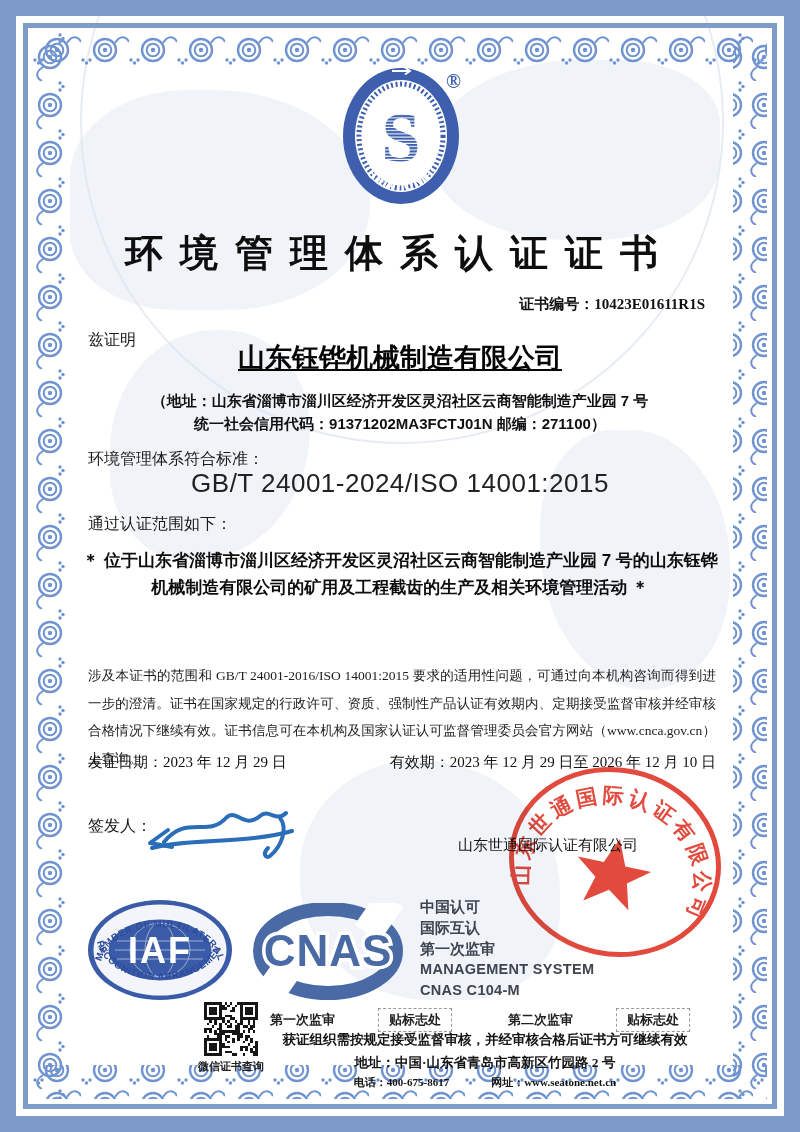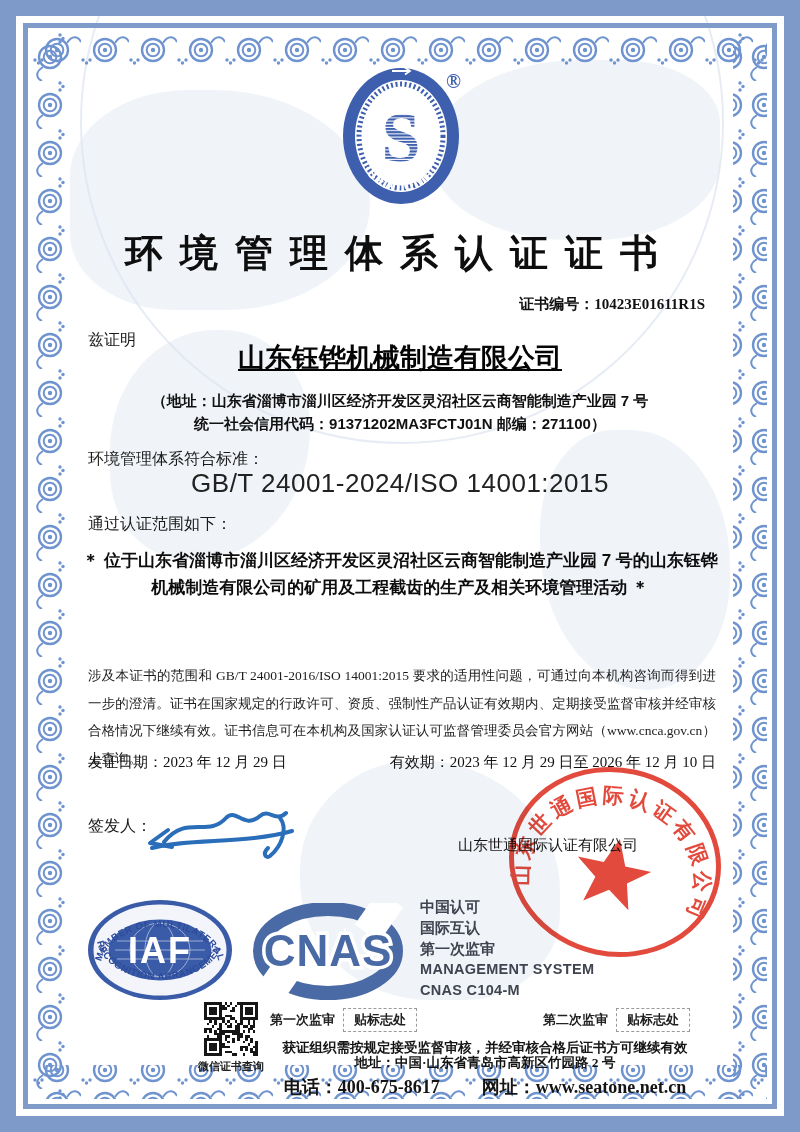--- a/index.html
+++ b/index.html
@@ -44,25 +44,25 @@
   .accr-text .cn{font-size:15px;line-height:21px;font-weight:600;}
   .accr-text .en{font-size:14.5px;line-height:21px;font-weight:bold;letter-spacing:.3px;}
   
   #qr{left:204px;top:1002px;width:54px;height:54px;display:grid;
       grid-template-columns:repeat(21,1fr);grid-template-rows:repeat(21,1fr);background:#fff;}
   #qr div{background:transparent;} #qr div.f{background:#161616;}
   .qr-label{left:192px;top:1059px;width:78px;text-align:center;font-size:11px;font-weight:bold;color:#222;}
   .audit-row{left:270px;top:1008px;width:420px;display:flex;justify-content:space-between;align-items:center;}
   .audit-group{display:flex;align-items:center;gap:8px;text-align:center;}
   .audit-label{font-size:13px;font-weight:bold;color:#222;}
-  .audit-box{font-size:13px;font-weight:bold;color:#222;border:1px dashed #9a9a9a;padding:2px 10px;}
+  .audit-box{font-size:13px;font-weight:bold;color:#222;border:1px dashed #9a9a9a;padding:2px 10px;margin-left:35px;}
   .foot-line{left:250px;width:470px;text-align:center;font-weight:bold;color:#141414;}
-  .note{top:1031px;font-size:13.5px;margin-top:8px;}
+  .note{top:1031px;font-size:13.5px;}
   .faddr{top:1054px;font-size:13.5px;}
-  .fcontact{top:1075px;font-size:18px;display:flex;justify-content:center;gap:42px;}
+  .fcontact{top:1075px;font-size:11px;display:flex;justify-content:center;gap:42px;}
 </style>
 </head>
 <body>
 
 <div id="cert">
 
   <div class="abs wm" style="left:70px;top:90px;width:300px;height:220px;border-radius:45% 60% 55% 40%;"></div>
   <div class="abs wm" style="left:430px;top:60px;width:290px;height:180px;border-radius:60% 40% 50% 55%;"></div>
   <div class="abs wm" style="left:110px;top:330px;width:200px;height:230px;border-radius:55% 45% 60% 40%;"></div>
   <div class="abs wm" style="left:540px;top:430px;width:190px;height:260px;border-radius:40% 55% 45% 60%;"></div>

